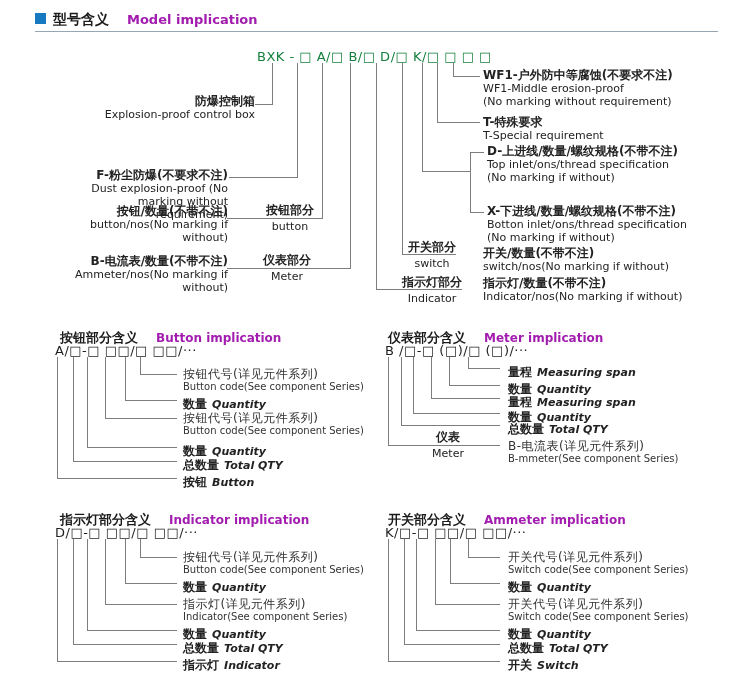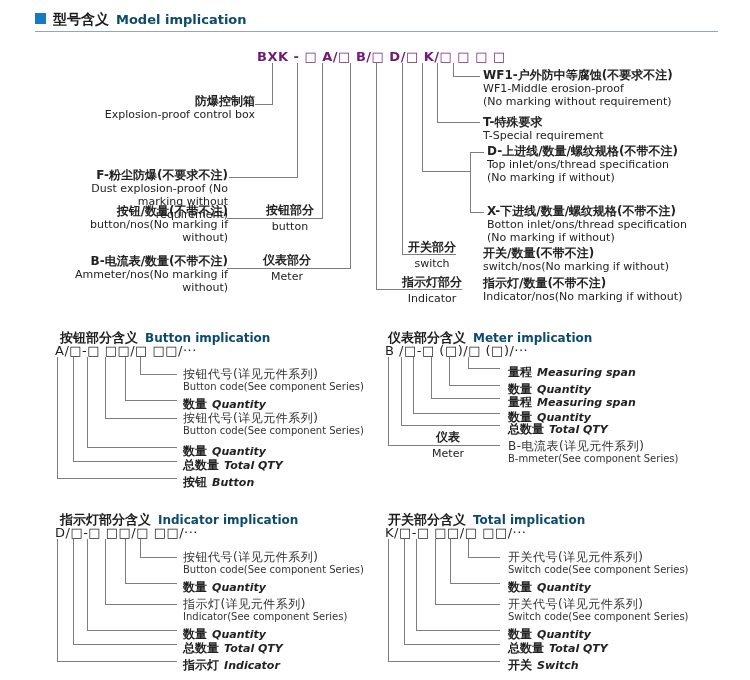--- a/index.html
+++ b/index.html
@@ -8,24 +8,24 @@
   .abs{position:absolute;}
   .vl{position:absolute;width:1px;background:#7d7d7d;}
   .hl{position:absolute;height:1px;background:#7d7d7d;}
   .zh{font-size:12px;font-weight:bold;color:#222;line-height:14px;white-space:nowrap;}
   .zhr{font-size:12px;font-weight:normal;letter-spacing:.5px;color:#333;line-height:14px;white-space:nowrap;}
   .en{font-size:11px;font-weight:normal;color:#222;line-height:13px;}
   .enb{font-size:11px;font-weight:bold;color:#222;line-height:13px;white-space:nowrap;font-style:italic;}
   .en10{font-size:10px;color:#333;line-height:12px;white-space:nowrap;}
   .right{text-align:right;}
   .center{text-align:center;}
-  .formula{font-size:13px;font-weight:bold;color:#701a75;letter-spacing:.5px;white-space:pre;}
+  .formula{font-size:13px;font-weight:normal;color:#15803d;letter-spacing:.5px;white-space:pre;}
   .formula2{font-size:13px;font-weight:normal;color:#1e1e1e;letter-spacing:.5px;white-space:pre;}
   .title-zh{font-size:13px;font-weight:bold;color:#1b1b1b;white-space:nowrap;}
-  .title-en{font-size:12px;font-weight:bold;color:#0c4a6e;margin-left:7px;white-space:nowrap;}
+  .title-en{font-size:12px;font-weight:bold;color:#a21caf;margin-left:18px;white-space:nowrap;}
   .sq{display:inline-block;width:11px;height:11px;background:#1779c0;margin-right:7px;}
   .hdr-rule{position:absolute;left:35px;top:31px;width:683px;height:1px;background:#96a6b2;}
 </style>
 </head>
 <body>
 
 <div class="page">
 
   <div class="abs" style="left:35px;top:9px;">
     <span class="sq"></span><span class="title-zh" style="font-size:14px;">型号含义</span><span class="title-en" style="font-size:13px;">Model implication</span>
@@ -228,21 +228,21 @@
     <span class="zh">数量</span> <span class="enb">Quantity</span>
   </div>
   <div class="abs" style="left:183px;top:637px;">
     <span class="zh">总数量</span> <span class="enb">Total QTY</span>
   </div>
   <div class="abs" style="left:183px;top:654px;">
     <span class="zh">指示灯</span> <span class="enb">Indicator</span>
   </div>
 
   <div class="abs" style="left:388px;top:509px;">
-    <span class="title-zh">开关部分含义</span><span class="title-en">Total implication</span>
+    <span class="title-zh">开关部分含义</span><span class="title-en">Ammeter implication</span>
   </div>
   <div class="abs formula2" style="left:385px;top:525px;">K/□-□ □□/□ □□/···</div>
   <div class="vl" style="left:468px;top:539px;height:18px;"></div>
   <div class="vl" style="left:450px;top:539px;height:44px;"></div>
   <div class="vl" style="left:435px;top:539px;height:65px;"></div>
   <div class="vl" style="left:416px;top:539px;height:91px;"></div>
   <div class="vl" style="left:404px;top:539px;height:105px;"></div>
   <div class="vl" style="left:388px;top:539px;height:122px;"></div>
   <div class="hl" style="left:468px;top:557px;width:32px;"></div>
   <div class="hl" style="left:450px;top:583px;width:50px;"></div>

